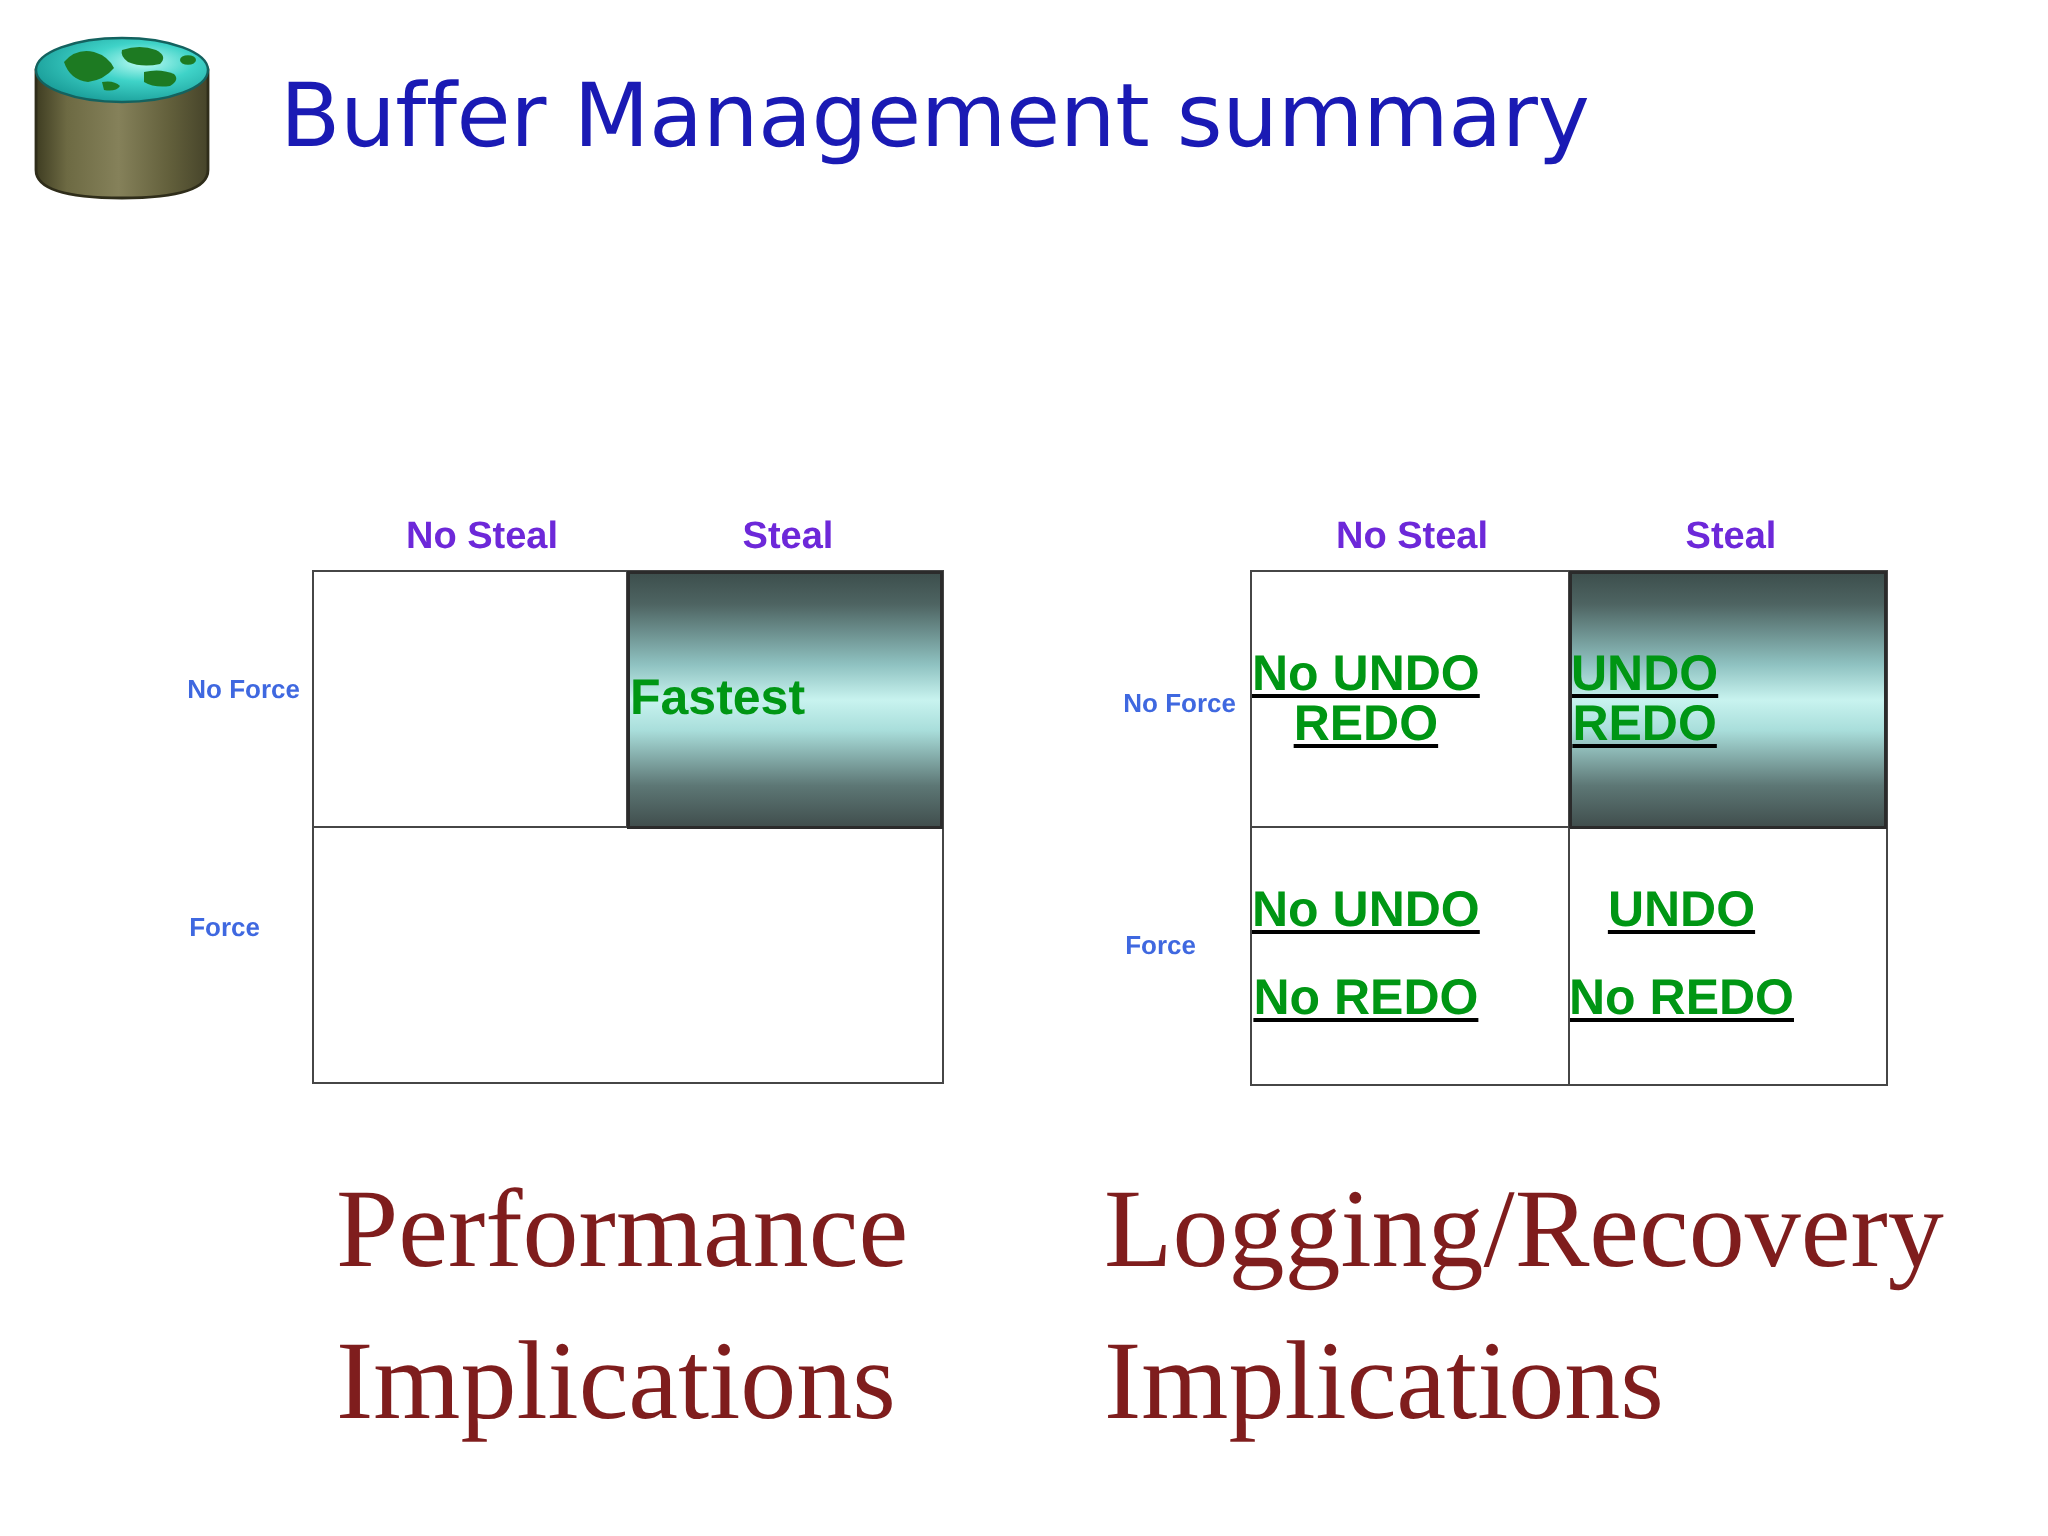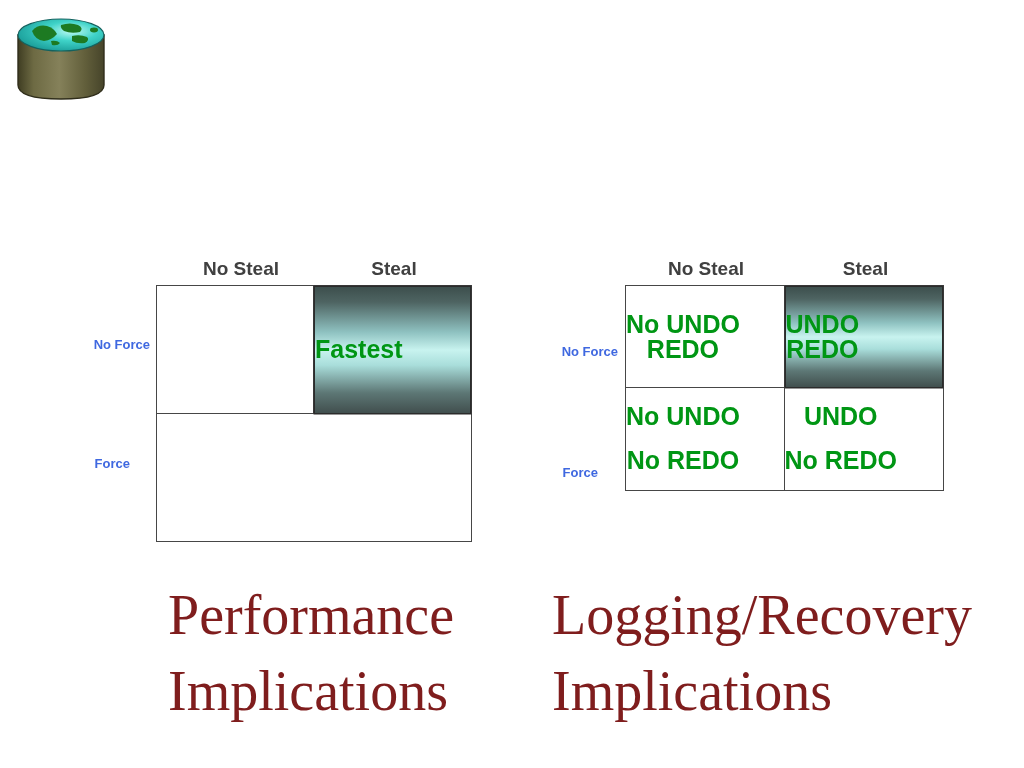--- a/index.html
+++ b/index.html
@@ -49,21 +49,21 @@
     position: absolute;
   }
 
   #matrix-performance { left: 0px;   top: 250px; width: 500px; height: 300px; }
   #matrix-logging     { left: 470px; top: 250px; width: 554px; height: 300px; }
 
   .col-head {
     position: absolute;
     font-size: 19px;
     font-weight: bold;
-    color: #404040;
+    color: #6d28d9;
     text-align: center;
     white-space: nowrap;
     font-family: "Liberation Sans", sans-serif;
   }
 
   .row-head {
     position: absolute;
     font-size: 13px;
     font-weight: bold;
     color: #3f68e0;
@@ -110,21 +110,21 @@
   }
 
   .cell-text { line-height: 1.0; }
   .cell-text.loose { line-height: 1.75; }
 
   
   #grid-performance { left: 156px; top: 285px; width: 316px; height: 257px; }
   #grid-performance .cell { font-size: 25px; }
 
   
-  #grid-logging { left: 625px; top: 285px; width: 319px; height: 206px; }
+  #grid-logging { left: 625px; top: 285px; width: 319px; height: 258px; text-decoration: underline; }
   #grid-logging .cell { font-size: 25px; }
 
   
   .caption {
     position: absolute;
     color: #7f1d1d;
     font-family: "Liberation Serif", serif;
     font-size: 56px;
     font-weight: 400;
     line-height: 1.35;
@@ -159,20 +159,21 @@
 
     <ellipse cx="47" cy="20" rx="43" ry="16" fill="url(#globeGrad)" stroke="#14625f" stroke-width="1.2"></ellipse>
 
     <path d="M18 16 Q24 9 33 11 Q40 13 43 19 Q38 25 30 26 Q21 25 18 16 Z" fill="#1d7a22"></path>
     <path d="M47 10 Q56 7 64 10 Q70 13 66 17 Q57 19 50 16 Q46 13 47 10 Z" fill="#1d7a22"></path>
     <path d="M58 21 Q66 19 73 22 Q76 25 71 28 Q63 29 58 26 Z" fill="#1d7a22"></path>
     <path d="M37 26 Q43 25 46 28 Q44 31 38 30 Z" fill="#1d7a22"></path>
     <ellipse cx="80" cy="15" rx="4" ry="2.4" fill="#1d7a22"></ellipse>
   </svg>
 
+  <div id="slide-title">Buffer Management summary</div>
 </div>
 
 <div class="matrix-block" id="matrix-performance">
 
   <div class="col-head" style="left:166px; top:8px; width:150px;">No Steal</div>
   <div class="col-head" style="left:316px; top:8px; width:156px;">Steal</div>
 
   <div class="row-head" style="left:0px; top:87px; width:150px;">No Force</div>
   <div class="row-head" style="left:0px; top:206px; width:130px;">Force</div>
 </div>

